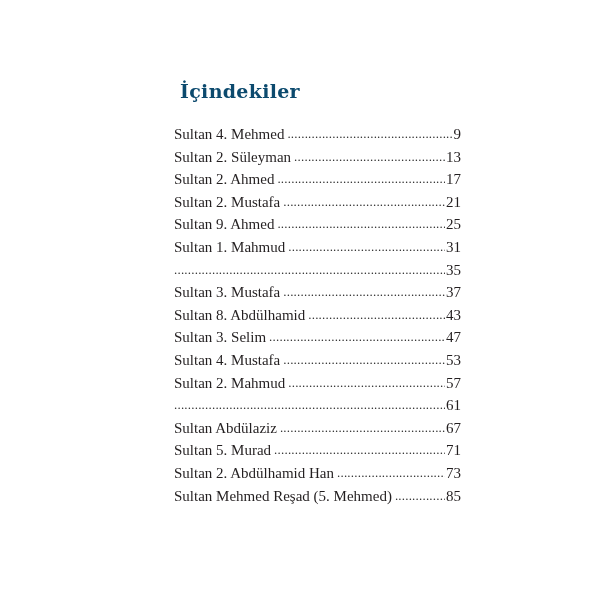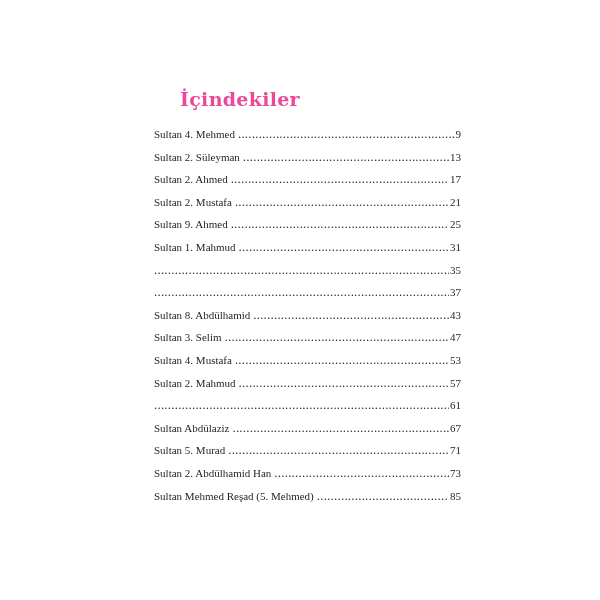--- a/index.html
+++ b/index.html
@@ -15,46 +15,47 @@
       font-family: "Liberation Serif", "DejaVu Serif", serif;
       color: #231f20;
     }
     .page {
       position: absolute;
       left: 0; top: 0;
       width: 600px; height: 600px;
     }
     .title {
       position: absolute;
-      top: 88px;
+      top: 80px;
       left: 0;
       width: 480px;
       text-align: center;
       font-family: "DejaVu Serif", "Liberation Serif", serif;
       font-weight: bold;
       font-size: 19px;
       letter-spacing: 0.3px;
-      color: #ec4899;
+      color: #0c4a6e;
     }
     .toc {
       position: absolute;
       top: 123px;
       left: 154px;
       width: 307px;
       margin: 0;
       padding: 0;
       list-style: none;
     }
     .toc-row {
       display: flex;
       align-items: center;
       height: 22.6px;
-      font-size: 11px;
+      font-size: 15px;
       line-height: 22.6px;
       white-space: nowrap;
+      margin-left: 20px;
     }
     .toc-label {
       flex: 0 0 auto;
       padding-right: 3px;
     }
     .toc-dots {
       flex: 1 1 auto;
       overflow: hidden;
       height: 22.6px;
       position: relative;
@@ -110,20 +111,21 @@
     <li class="toc-row">
       <span class="toc-label">Sultan 1. Mahmud</span>
       <span class="toc-dots"></span>
       <span class="toc-page">31</span>
     </li>
     <li class="toc-row">
       <span class="toc-dots"></span>
       <span class="toc-page">35</span>
     </li>
     <li class="toc-row">
+      <span class="toc-label">Sultan 3. Mustafa</span>
       <span class="toc-dots"></span>
       <span class="toc-page">37</span>
     </li>
     <li class="toc-row">
       <span class="toc-label">Sultan 8. Abdülhamid</span>
       <span class="toc-dots"></span>
       <span class="toc-page">43</span>
     </li>
     <li class="toc-row">
       <span class="toc-label">Sultan 3. Selim</span>

